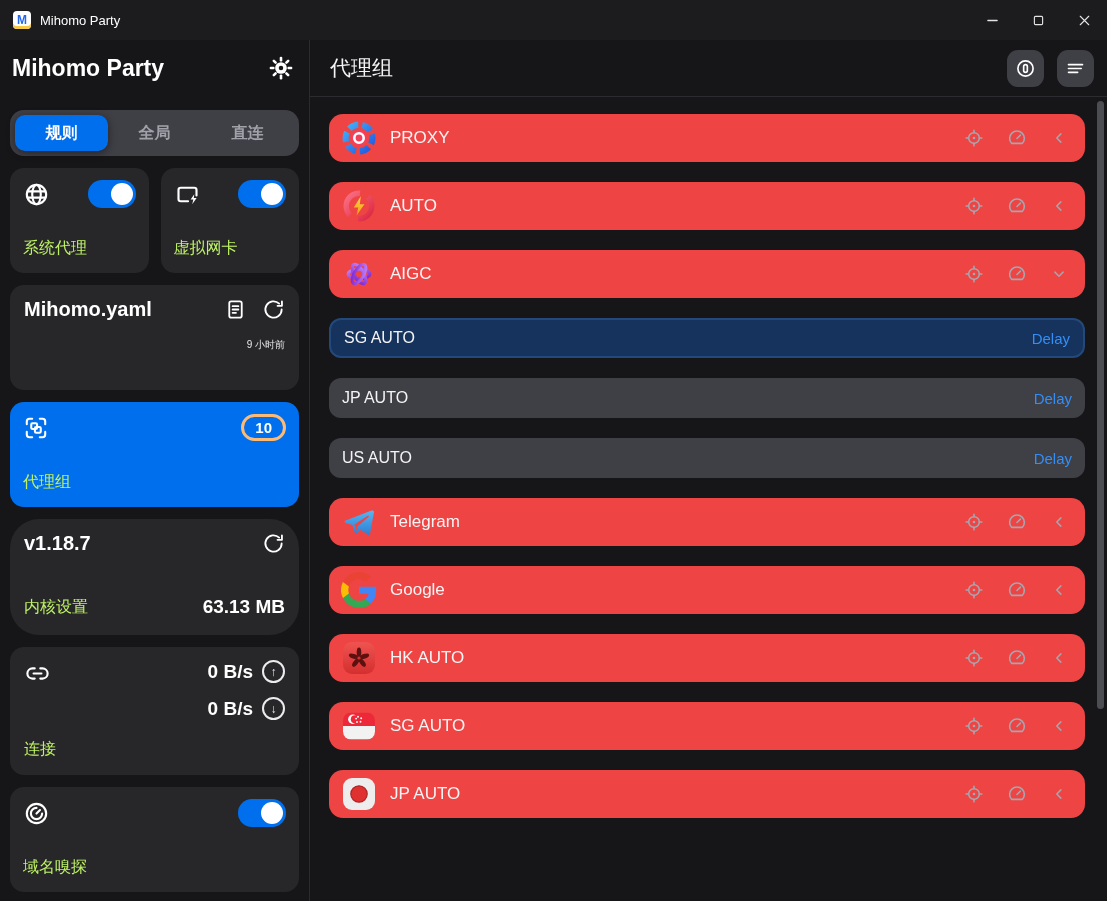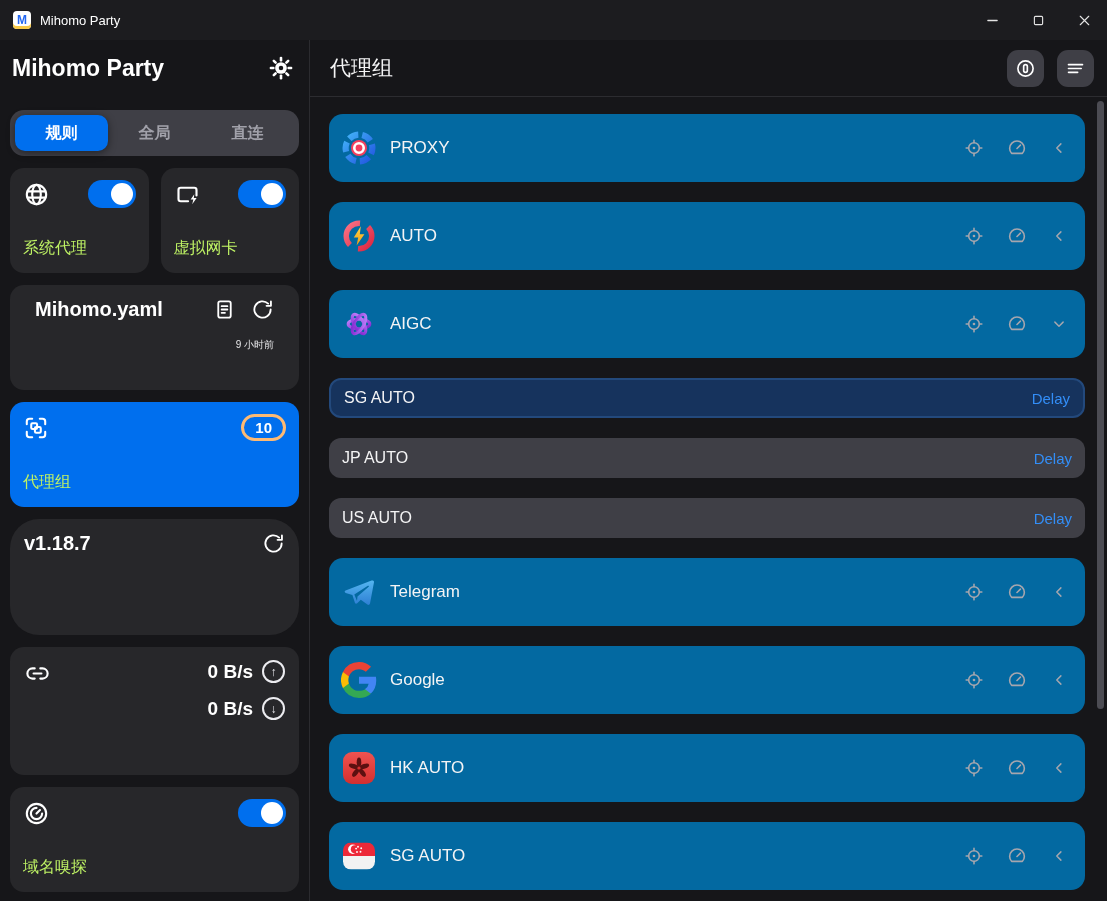--- a/index.html
+++ b/index.html
@@ -33,21 +33,21 @@
   .card{background:#27272a;border-radius:14px;box-sizing:border-box;}
   .half-cards{display:flex;gap:12px;margin-bottom:12px;}
   .half{flex:1;height:105px;padding:12px 13px 14px;display:flex;flex-direction:column;justify-content:space-between;}
   .half .top{display:flex;justify-content:space-between;align-items:center;}
   .sicon{width:27px;height:27px;color:#fff;}
   .card-label{font-size:16px;font-weight:400;color:#bef264;}
   .toggle{width:48px;height:28px;border-radius:14px;background:#006FEE;position:relative;flex:none;}
   .toggle .knob{position:absolute;top:3px;right:3px;width:22px;height:22px;border-radius:50%;background:#fff;}
   .toggle.dimmed{background:#28578f;}
   .toggle.dimmed .knob{background:#96969b;}
-  .profile{height:105px;padding:13px 25px;margin-bottom:12px;}
+  .profile{height:105px;padding:13px 14px;margin-bottom:12px;}
   .profile .top{display:flex;align-items:center;}
   .profile .name{font-size:20px;font-weight:700;color:#fff;flex:1;}
   .pic{width:23px;height:23px;color:#fff;margin-left:15px;}
   .profile .updated{text-align:right;font-size:10px;color:#e8e8ea;margin-top:17px;}
   .pg{height:105px;background:#006FEE;border-radius:14px;padding:12px 13px 14px;box-sizing:border-box;
       display:flex;flex-direction:column;justify-content:space-between;margin-bottom:12px;}
   .pg .top{display:flex;justify-content:space-between;align-items:center;}
   .pg .sicon{width:26px;height:26px;}
   .badge{border:3px solid #fdba74;border-radius:999px;padding:2px 11px;font-size:15px;font-weight:600;color:#fff;}
   .core{height:116px;padding:13px 14px 17px;display:flex;flex-direction:column;justify-content:space-between;margin-bottom:12px;border-radius:29px;}
@@ -64,21 +64,21 @@
   .conn .card-label{margin-top:auto;}
   
   .main{flex:1;display:flex;flex-direction:column;position:relative;min-width:0;}
   .main-header{height:56px;min-height:56px;display:flex;align-items:center;justify-content:space-between;
     padding:0 13px 0 20px;border-bottom:1px solid #2c2c30;}
   .main-title{font-size:21px;color:#f4f4f5;}
   .hbtns{display:flex;gap:13px;}
   .hbtn{width:37px;height:37px;border-radius:11px;background:#3f3f46;display:grid;place-items:center;color:#fff;}
   .hbtn svg{width:21px;height:21px;}
   .list{flex:1;overflow:hidden;padding:17px 22px 0 19px;}
-  .group-row{height:68px;background:#0369a1;border-radius:14px;display:flex;align-items:center;
+  .group-row{height:48px;background:#ef4444;border-radius:14px;display:flex;align-items:center;
     padding:0 17px 0 12px;margin-bottom:20px;}
   .g-icon{width:36px;height:36px;margin-right:13px;flex:none;}
   .g-name{flex:1;font-size:17px;color:#f4f4f5;}
   .g-act{display:flex;align-items:center;gap:23px;color:#a6a6ae;}
   .ai{width:20px;height:20px;}
   .chev{width:18px;height:18px;}
   .sub-row{height:40px;background:#3f3f46;border-radius:12px;display:flex;align-items:center;
     padding:0 13px;margin-bottom:20px;box-sizing:border-box;font-size:16px;color:#f4f4f5;}
   .sub-row.selected{background:#16335d;border:2px solid #23497c;}
   .delay{margin-left:auto;color:#338EF7;font-size:15px;}
@@ -209,20 +209,24 @@
       <div class="card core">
         <div class="top">
           <span class="version">v1.18.7</span>
           <span class="pic" style="margin:0">
               <svg viewBox="0 0 24 24" fill="none" stroke="currentColor" stroke-width="1.9" stroke-linecap="round" stroke-linejoin="round">
                 <path d="M20.5 12a8.5 8.5 0 1 1-2.6-6.1"></path>
                 <path d="M20.8 3.6v4.6h-4.6"></path>
               </svg>
             </span>
         </div>
+        <div class="bottom">
+          <span class="card-label">内核设置</span>
+          <span class="mem">63.13 MB</span>
+        </div>
       </div>
 
       <div class="card conn">
         <div class="top">
           <span class="sicon">
               <svg viewBox="0 0 24 24" fill="none" stroke="currentColor" stroke-width="1.9" stroke-linecap="round" stroke-linejoin="round">
                 <path d="M9.5 16.5H7.5a4.5 4.5 0 1 1 0-9h2"></path>
                 <path d="M14.5 7.5h2a4.5 4.5 0 1 1 0 9h-2"></path>
                 <path d="M8.5 12h7"></path>
               </svg>
@@ -231,20 +235,21 @@
             <span class="speed">
               <span>0 B/s</span>
               <span class="circ">↑</span>
             </span>
             <span class="speed">
               <span>0 B/s</span>
               <span class="circ">↓</span>
             </span>
           </div>
         </div>
+        <div class="card-label">连接</div>
       </div>
 
       <div class="half-cards">
         <div class="card half">
           <div class="top">
             <span class="sicon">
                 <svg viewBox="0 0 24 24" fill="none" stroke="currentColor" stroke-width="1.9" stroke-linecap="round" stroke-linejoin="round">
                   <circle cx="12" cy="12" r="8.6"></circle>
                   <path d="M12 7a5 5 0 1 0 5 5"></path>
                   <path d="m12 12 3.1-3.1"></path>

